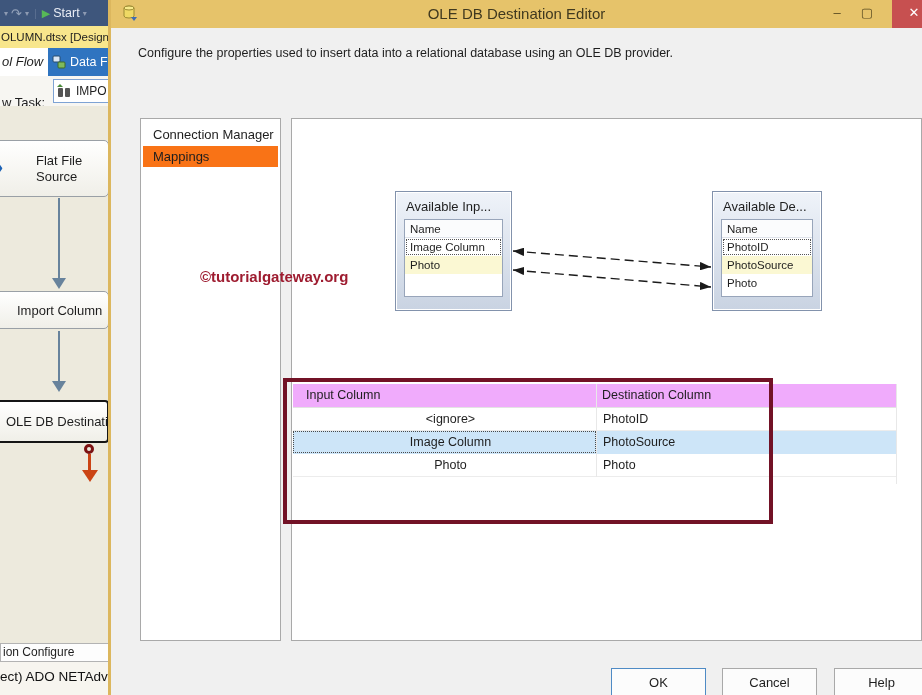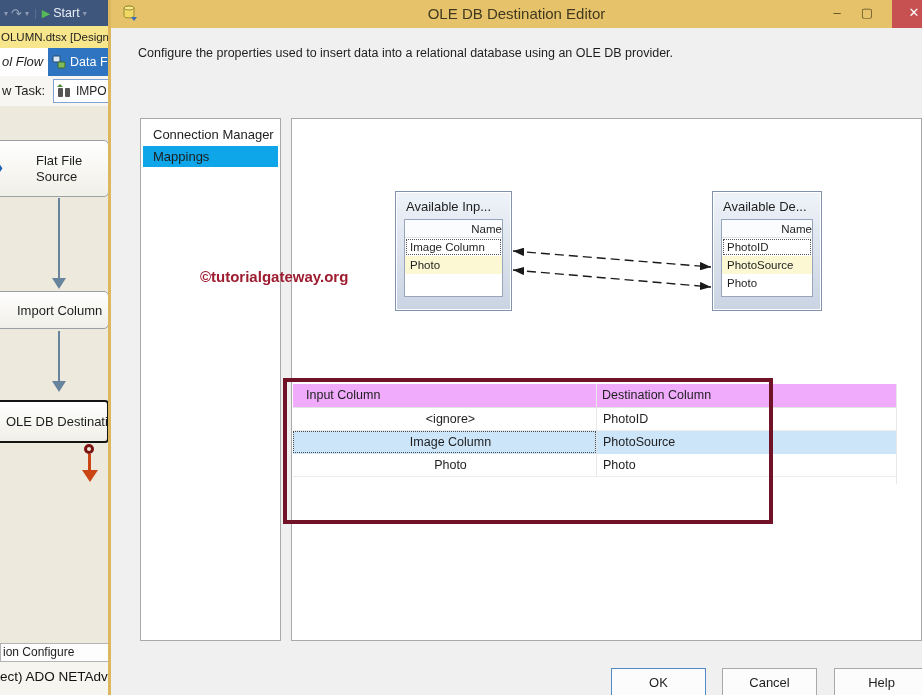--- a/index.html
+++ b/index.html
@@ -19,21 +19,21 @@
   .doc-tab { position:absolute; left:0; top:26px; width:110px; height:22px; background:#f8e68c;
     font-size:11.5px; color:#1e1e1e; line-height:22px; white-space:nowrap; overflow:hidden; padding-left:1px; }
 
   .designer-row { position:absolute; left:0; top:48px; width:110px; height:28px; background:#ffffff; }
   .cf-tab { position:absolute; left:2px; top:0; height:28px; line-height:28px; font-size:13px; color:#1e1e1e;font-style:italic; }
   .df-tab { position:absolute; left:48px; top:0; width:62px; height:28px; background:#2f74c0; color:#fff;
     font-size:12.5px; line-height:28px; white-space:nowrap; overflow:hidden; padding-left:22px; }
   .df-ico { position:absolute; left:4px; top:7px; width:14px; height:14px; }
 
   .task-row { position:absolute; left:0; top:76px; width:110px; height:30px; background:#f7f6f2; }
-  .task-label { position:absolute; left:2px; top:0; height:30px; line-height:30px; font-size:13px; color:#1e1e1e; }
+  .task-label { position:absolute; left:2px; top:12px; height:30px; line-height:30px; font-size:13px; color:#1e1e1e; }
   .task-combo { position:absolute; left:53px; top:3px; width:57px; height:24px; background:#fff;
     border:1px solid #7ea3d4; font-size:12px; color:#1e1e1e; line-height:22px; white-space:nowrap;
     overflow:hidden; padding-left:22px; }
   .combo-ico { position:absolute; left:3px; top:4px; width:15px; height:14px; }
 
   .design-surface { position:absolute; left:0; top:106px; width:110px; height:537px; background:#edeadd; }
 
   .flow-box { position:absolute; left:-10px; width:119px; background:linear-gradient(180deg,#ffffff,#f0efe8);
     border:1px solid #9aa0a6; border-radius:5px; font-size:13px; color:#1e1e1e;
     display:flex; align-items:center; overflow:hidden; }
@@ -70,35 +70,35 @@
   .winbtn { position:absolute; top:0; height:28px; text-align:center; line-height:26px; font-size:13px; color:#5a4c22; }
   .btn-min { right:72px; width:26px; }
   .btn-max { right:42px; width:26px; }
   .btn-close { right:-14px; width:44px; background:#c75050; color:#fff; font-size:13px; }
 
   .dlg-desc { position:absolute; left:27px; top:46px; font-size:12.5px; color:#1e1e1e; }
 
   .nav-panel { position:absolute; left:29px; top:118px; width:141px; height:523px; background:#fff;
     border:1px solid #a9a9a9; padding-top:4px; }
   .nav-item { font-size:13px; color:#1e1e1e; padding:3px 10px; margin:1px 2px; white-space:nowrap; }
-  .nav-item.selected { background:#0ea5e9; }
+  .nav-item.selected { background:#f97316; }
 
   .main-panel { position:absolute; left:180px; top:118px; width:631px; height:523px; background:#fff;
     border:1px solid #a9a9a9; overflow:hidden; }
 
   .col-box { position:absolute; background:linear-gradient(180deg,#eff3f9 0%,#c9d3e2 100%);
     border:1px solid #8292ac; box-shadow:inset 0 0 0 1px #ffffff; }
   .inp-box { left:103px; top:72px; width:117px; height:120px; }
   .dst-box { left:420px; top:72px; width:110px; height:120px; }
   .box-title { font-size:13px; color:#1e1e1e; padding:7px 0 5px 10px; white-space:nowrap; overflow:hidden; }
   .box-list { margin:0 8px; background:#fff; border:1px solid #98a5ba; }
   .inp-box .box-list { height:78px; }
   .dst-box .box-list { height:78px; }
   .list-hdr { height:18px; line-height:18px; padding-left:5px; font-size:11.5px; color:#1e1e1e;
-    background:#fbfcfd; border-bottom:1px solid #dfe3ea;text-align:right; }
+    background:#fbfcfd; border-bottom:1px solid #dfe3ea; }
   .list-row { height:18px; line-height:18px; padding-left:5px; font-size:11.5px; color:#1e1e1e; }
   .row-focus { outline:1px dotted #555; outline-offset:-2px; }
   .row-yellow { background:#fbf8d3; }
 
   .connector-svg { position:absolute; left:0; top:0; pointer-events:none; }
 
   .grid-hdr { position:absolute; left:1px; top:265px; width:603px; height:24px; background:#f0abfc;
     border-bottom:1px solid #e3e3e3; }
   .grid-hdr span { position:absolute; top:4px; font-size:12.5px; color:#1e1e1e; }
   .gh-input { left:13px; } .gh-dest { left:309px; }

